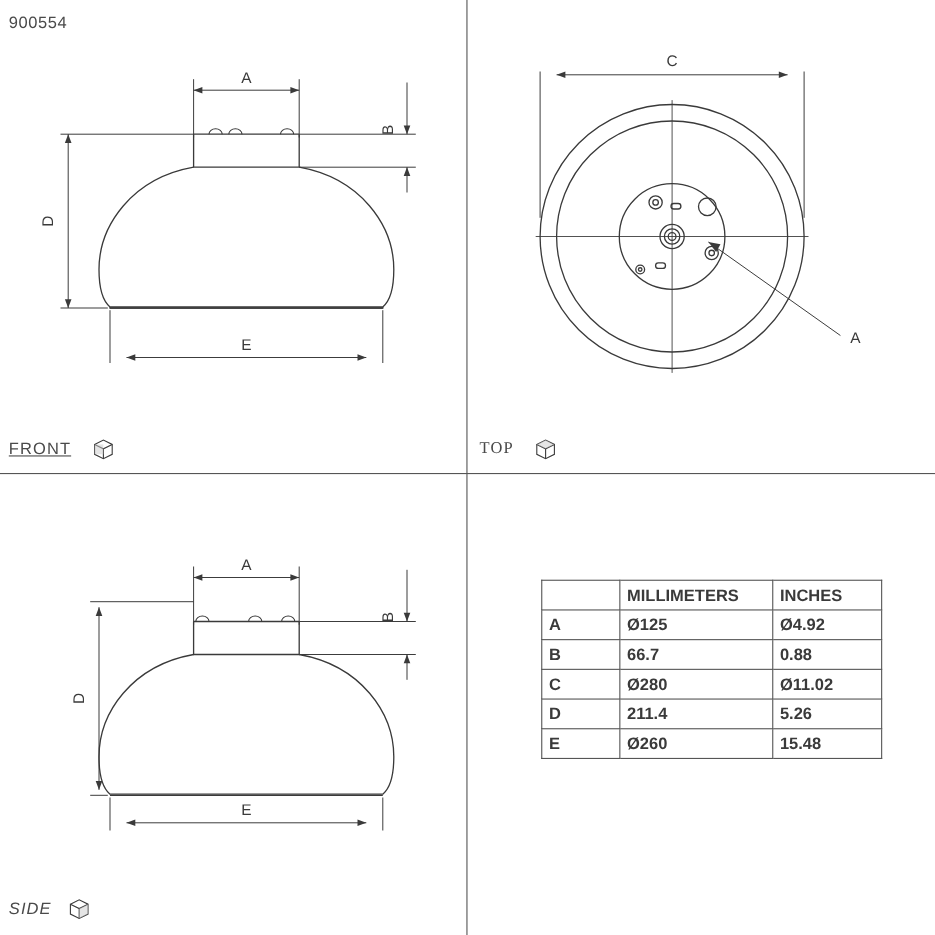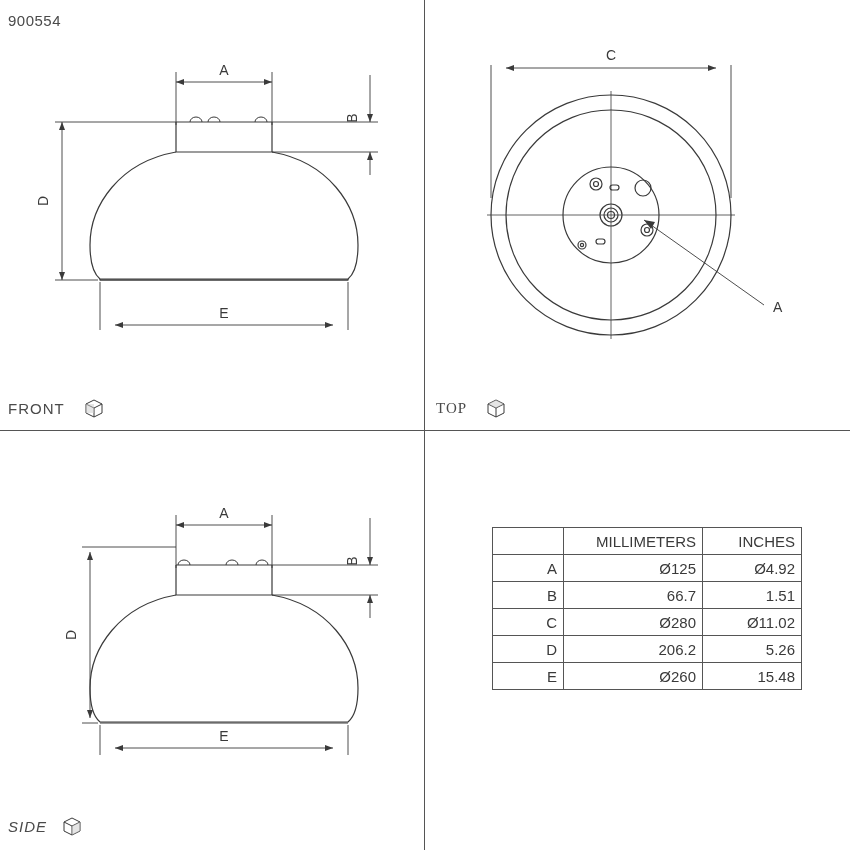--- a/index.html
+++ b/index.html
@@ -66,22 +66,22 @@
     position: absolute;
     left: 492px;
     top: 527px;
     border-collapse: collapse;
     font-size: 15px;
     color: #3a3a3a;
   }
   .spec-table td, .spec-table th {
     border: 1px solid #555;
     padding: 3px 6px;
-    text-align: right;
-    font-weight: normal;
+    text-align: left;
+    font-weight: bold;
     height: 20px;
   }
   .spec-table .col-label { width: 58px; }
   .spec-table .col-mm { width: 126px; }
   .spec-table .col-in { width: 86px; }
 </style>
 </head>
 <body>
 
 <div class="page">
@@ -139,21 +139,21 @@
     <g stroke="#3a3a3a" stroke-width="0.9" fill="none">
       <line x1="100" y1="252" x2="100" y2="300"></line>
       <line x1="348" y1="252" x2="348" y2="300"></line>
       <line x1="115" y1="295" x2="333" y2="295"></line>
       <path d="M 115 295 l 8 -3 l 0 6 z" fill="#3a3a3a" stroke="none"></path>
       <path d="M 333 295 l -8 -3 l 0 6 z" fill="#3a3a3a" stroke="none"></path>
     </g>
     <text class="dim-text" x="224" y="288" text-anchor="middle">E</text>
   </svg>
 
-  <div class="view-label" style="left:8px; top:400px;">FRONT</div>
+  <div class="view-label" style="left:8px; top:400px;text-decoration:underline;">FRONT</div>
   <svg class="view-icon" style="left:82px; top:396px;" width="24" height="24">
     <g fill="none" stroke="#3a3a3a" stroke-width="1">
       <path d="M 4 8 L 12 4 L 20 8 L 20 17 L 12 21 L 4 17 Z"></path>
       <path d="M 4 8 L 12 12 L 20 8"></path>
       <path d="M 12 12 L 12 21"></path>
     </g>
     <rect x="4" y="8" width="8" height="9" fill="#cccccc" opacity="0.5"></rect>
   </svg>
 
   <svg style="position:absolute;left:424px;top:30px;" width="426" height="390">
@@ -280,30 +280,30 @@
     </thead>
     <tbody>
       <tr>
         <td>A</td>
         <td>Ø125</td>
         <td>Ø4.92</td>
       </tr>
       <tr>
         <td>B</td>
         <td>66.7</td>
-        <td>1.51</td>
+        <td>0.88</td>
       </tr>
       <tr>
         <td>C</td>
         <td>Ø280</td>
         <td>Ø11.02</td>
       </tr>
       <tr>
         <td>D</td>
-        <td>206.2</td>
+        <td>211.4</td>
         <td>5.26</td>
       </tr>
       <tr>
         <td>E</td>
         <td>Ø260</td>
         <td>15.48</td>
       </tr>
     </tbody>
   </table>
 

